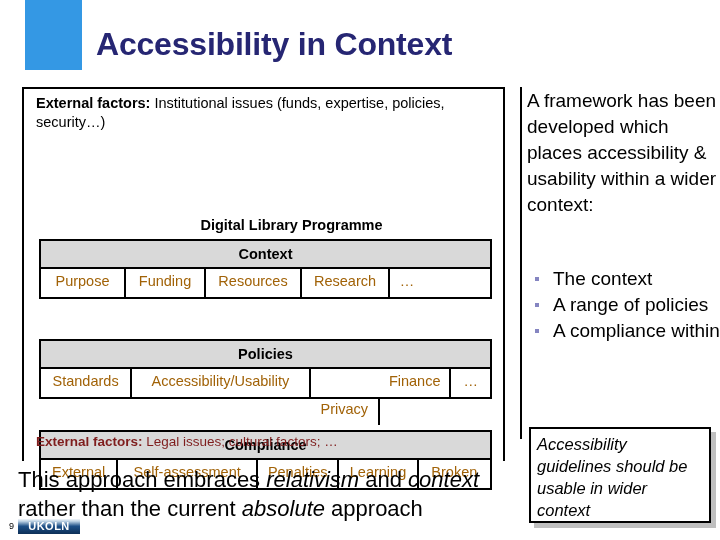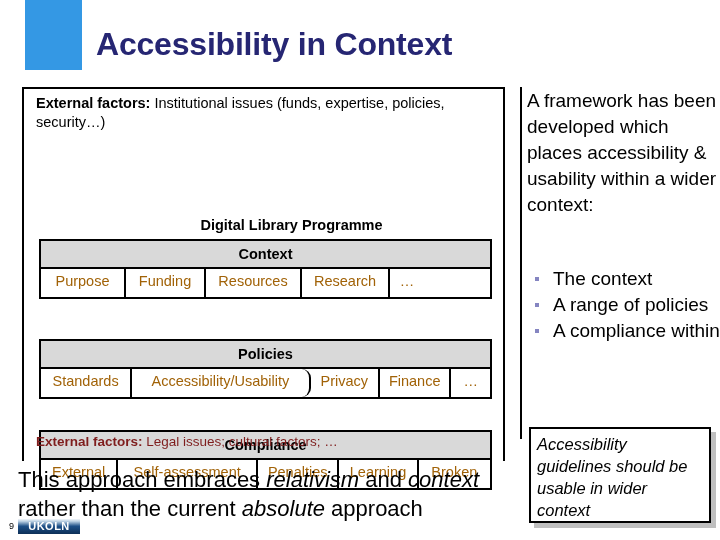--- a/index.html
+++ b/index.html
@@ -252,22 +252,22 @@
           <div class="cell" style="width: 96px;">Resources</div>
           <div class="cell" style="width: 88px;">Research</div>
           <div class="cell" style="width: 34px;">…</div>
         </div>
     </div>
 
     <div class="group" id="group-1" style="top:250px;">
       <div class="group-head">Policies</div>
       <div class="group-row" id="row-1">
           <div class="cell" style="width: 92px;">Standards</div>
-          <div class="cell" style="width: 180px; border-radius: 9px;">Accessibility/Usability</div>
-          <div class="cell" style="width: 70px;">Privacy</div>
+          <div class="cell" style="width: 180px;">Accessibility/Usability</div>
+          <div class="cell" style="width: 70px; margin-top: 28px;">Privacy</div>
           <div class="cell" style="width: 72px;">Finance</div>
           <div class="cell" style="width: 39px;">…</div>
         </div>
     </div>
 
     <div class="group" id="group-2" style="top:341px;">
       <div class="group-head">Compliance</div>
       <div class="group-row" id="row-2">
           <div class="cell" style="width: 78px;">External</div>
           <div class="cell" style="width: 141px;">Self-assessment</div>

